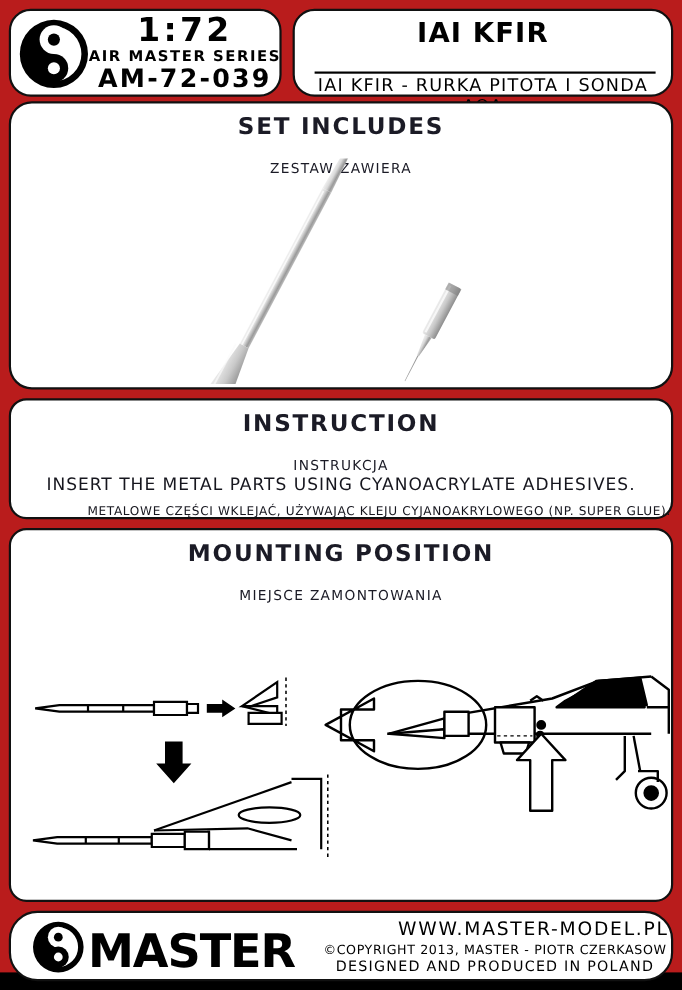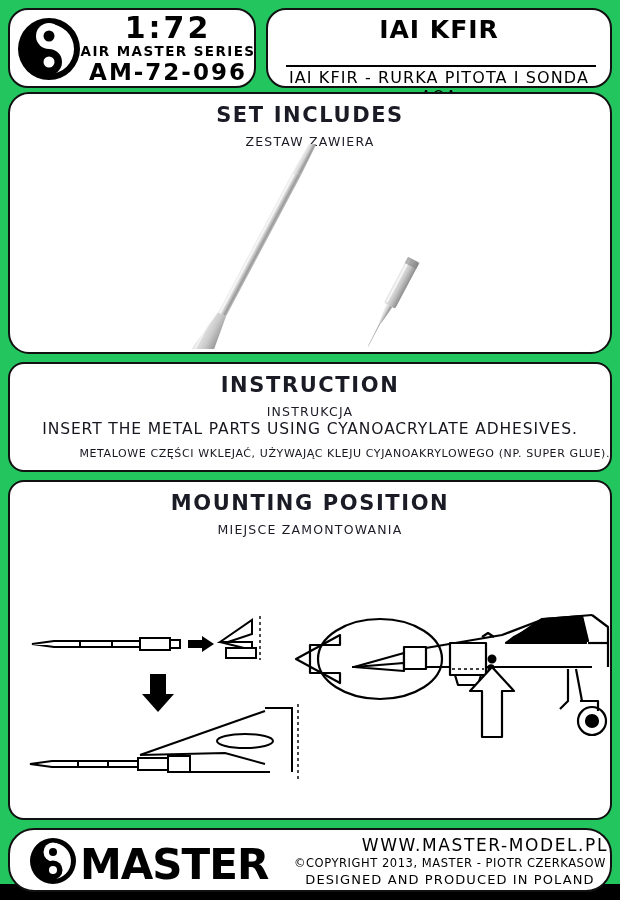--- a/index.html
+++ b/index.html
@@ -5,21 +5,21 @@
   * { box-sizing: border-box; margin: 0; padding: 0; }
   html, body {
     width: 620px; height: 900px;
     background: #000;
     font-family: "Liberation Sans", sans-serif;
     overflow: hidden;
   }
   #sheet {
     position: relative;
     width: 620px; height: 884px;
-    background: #22c55e;
+    background: #b91c1c;
   }
   .panel {
     position: absolute;
     background: #fff;
     border: 2px solid #111;
     border-radius: 16px;
   }
   
   #hdr-left  { left: 8px;   top: 8px;  width: 248px; height: 80px; border-radius: 20px; }
   #hdr-right { left: 266px; top: 8px;  width: 346px; height: 80px; border-radius: 20px; }
@@ -73,21 +73,21 @@
   #p-mount { left: 8px; top: 480px; width: 604px; height: 340px; }
   #p-foot  { left: 8px; top: 828px; width: 604px; height: 64px; border-radius: 26px; }
 
   .sec-title {
     text-align: center; font-size: 21px; font-weight: bold;
     letter-spacing: 1.6px; font-family: "DejaVu Sans", sans-serif;
     margin-top: 9px; color: #1b1b26;
   }
   .sec-sub {
     text-align: center; font-size: 12.5px; letter-spacing: 1.2px;
-    font-family: "DejaVu Sans", sans-serif; color: #1b1b26; margin-top: 7px;
+    font-family: "DejaVu Sans", sans-serif; color: #1b1b26; margin-top: 18px;
   }
   .instr-en {
     text-align: center; font-size: 15.5px; letter-spacing: .9px;
     font-family: "DejaVu Sans", sans-serif; color: #16161e; margin-top: 1px;
   }
   .instr-pl {
     text-align: right; font-size: 11px; letter-spacing: .6px;
     font-family: "DejaVu Sans", sans-serif; color: #16161e; margin-top: 9px;
   }
 
@@ -122,21 +122,21 @@
                  M33 8 A25 25 0 1 1 33 58 A25 25 0 1 1 33 8 Z" fill="#000"></path>
         <path d="M33 6 L33 60 A27 27 0 0 1 33 6 Z" fill="#000"></path>
         <circle cx="33" cy="20" r="13" fill="#fff"></circle>
         <circle cx="33" cy="46" r="13" fill="#000"></circle>
         <circle cx="33" cy="20" r="5.5" fill="#000"></circle>
         <circle cx="33" cy="46" r="5.5" fill="#fff"></circle>
       </svg>
     </div>
     <div class="hdr-scale">1:72</div>
     <div class="hdr-series">AIR MASTER SERIES</div>
-    <div class="hdr-code">AM-72-096</div>
+    <div class="hdr-code">AM-72-039</div>
   </div>
 
   <div class="panel" id="hdr-right">
     <div class="kit-title sc">IAI Kfir</div>
     <div class="kit-rule"></div>
     <div class="kit-pl sc">IAI Kfir - rurka Pitota i sonda AOA</div>
   </div>
 
   <div class="panel" id="p-set">
     <div class="sec-title sc">Set includes</div>

